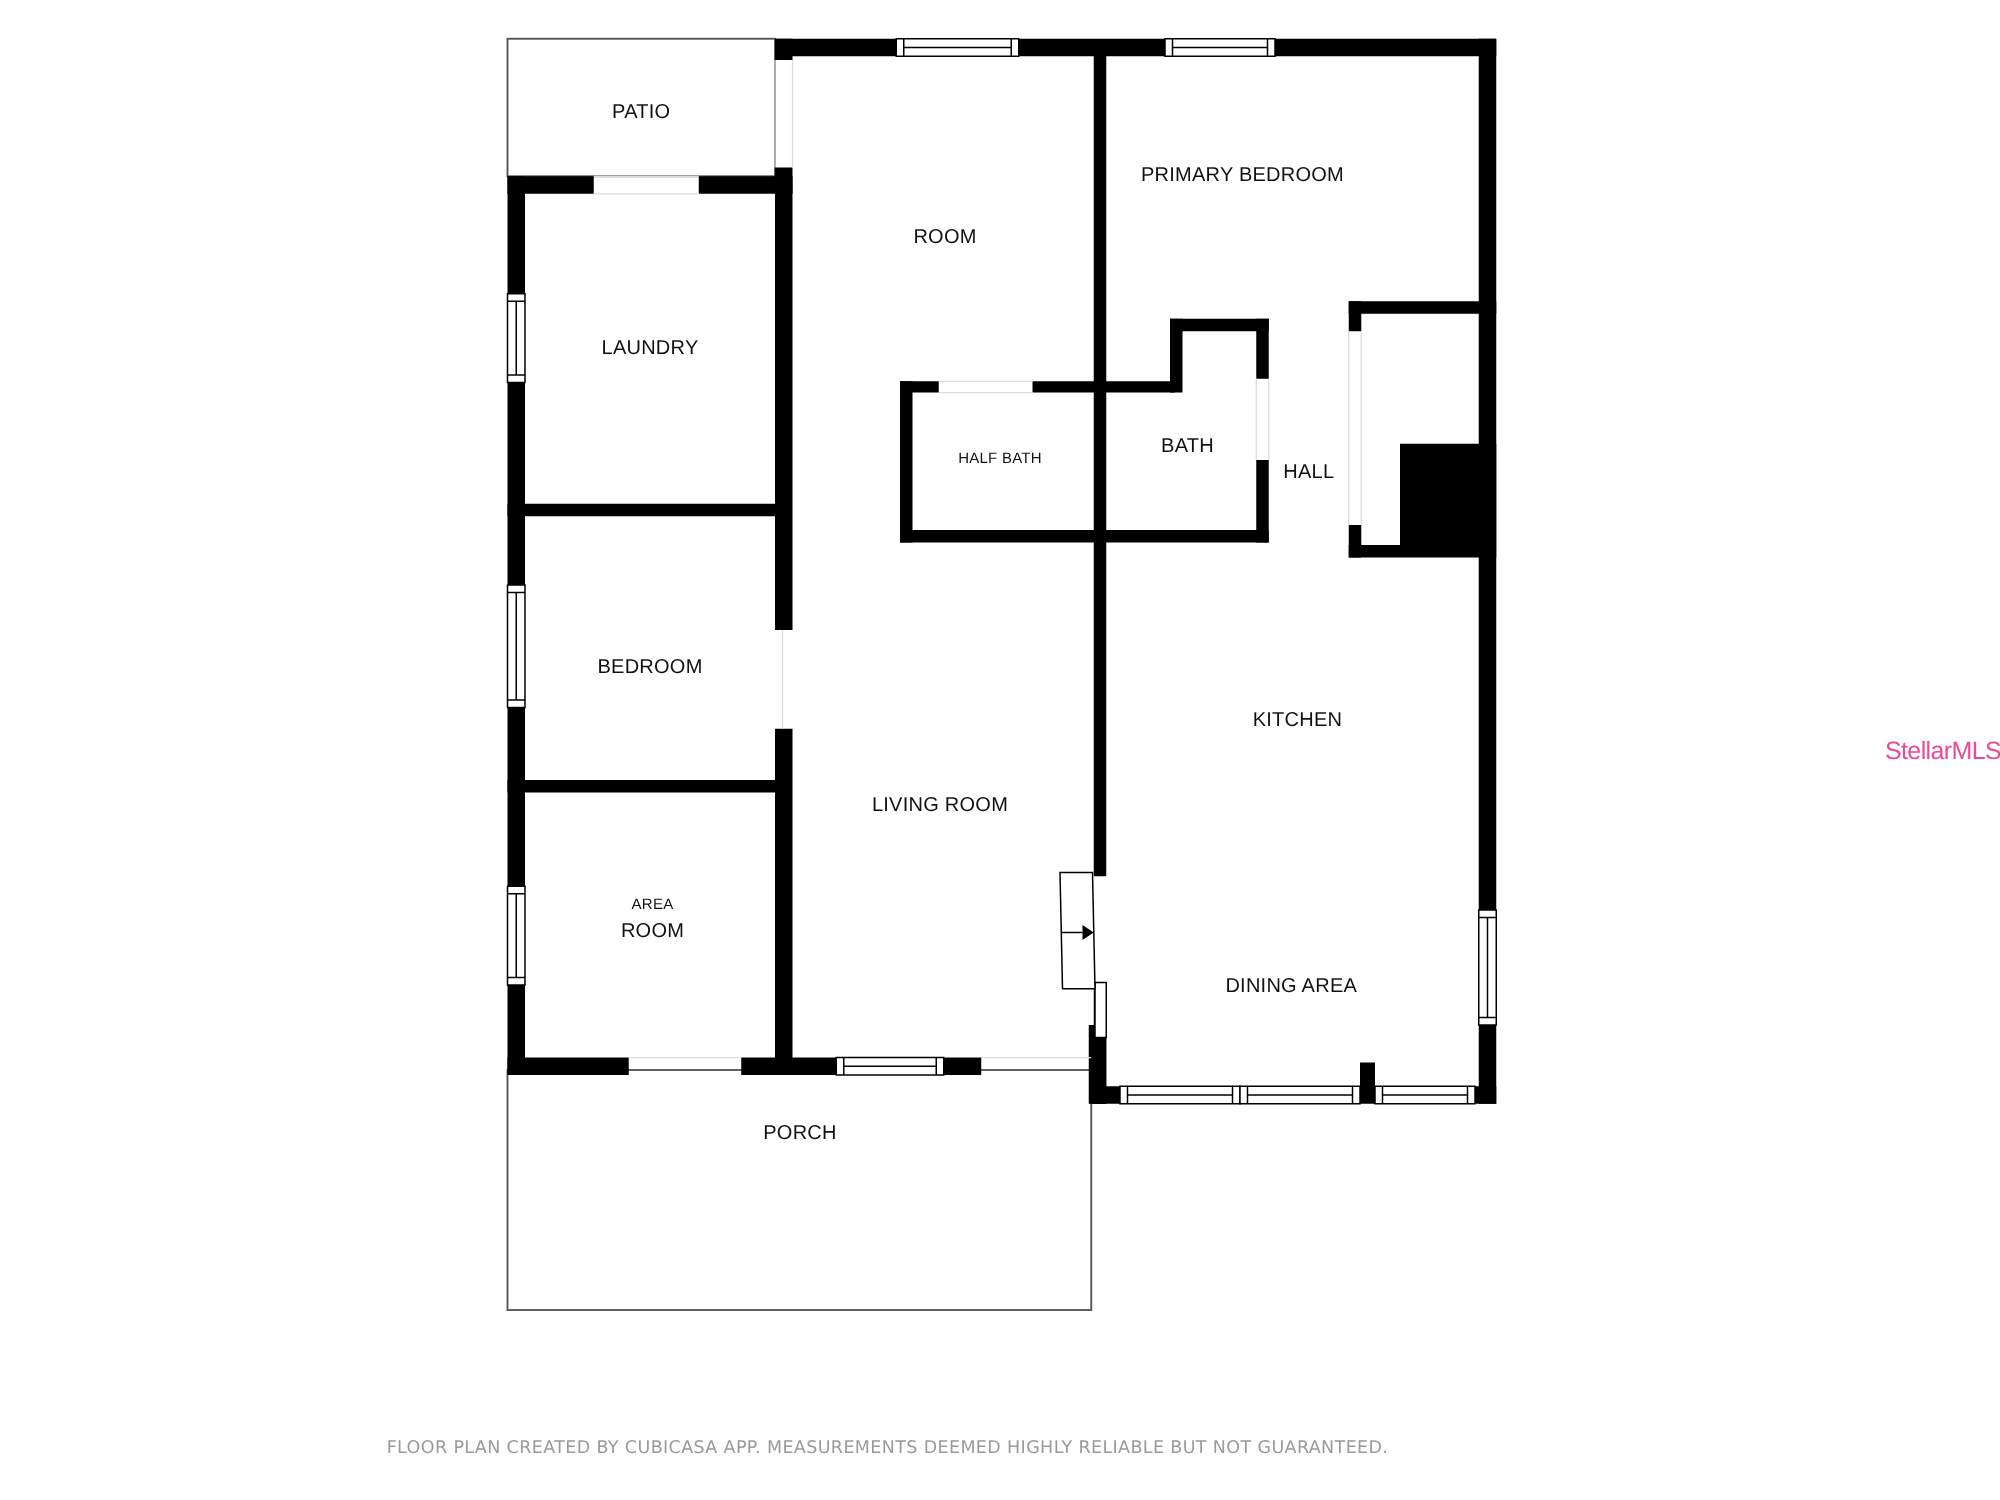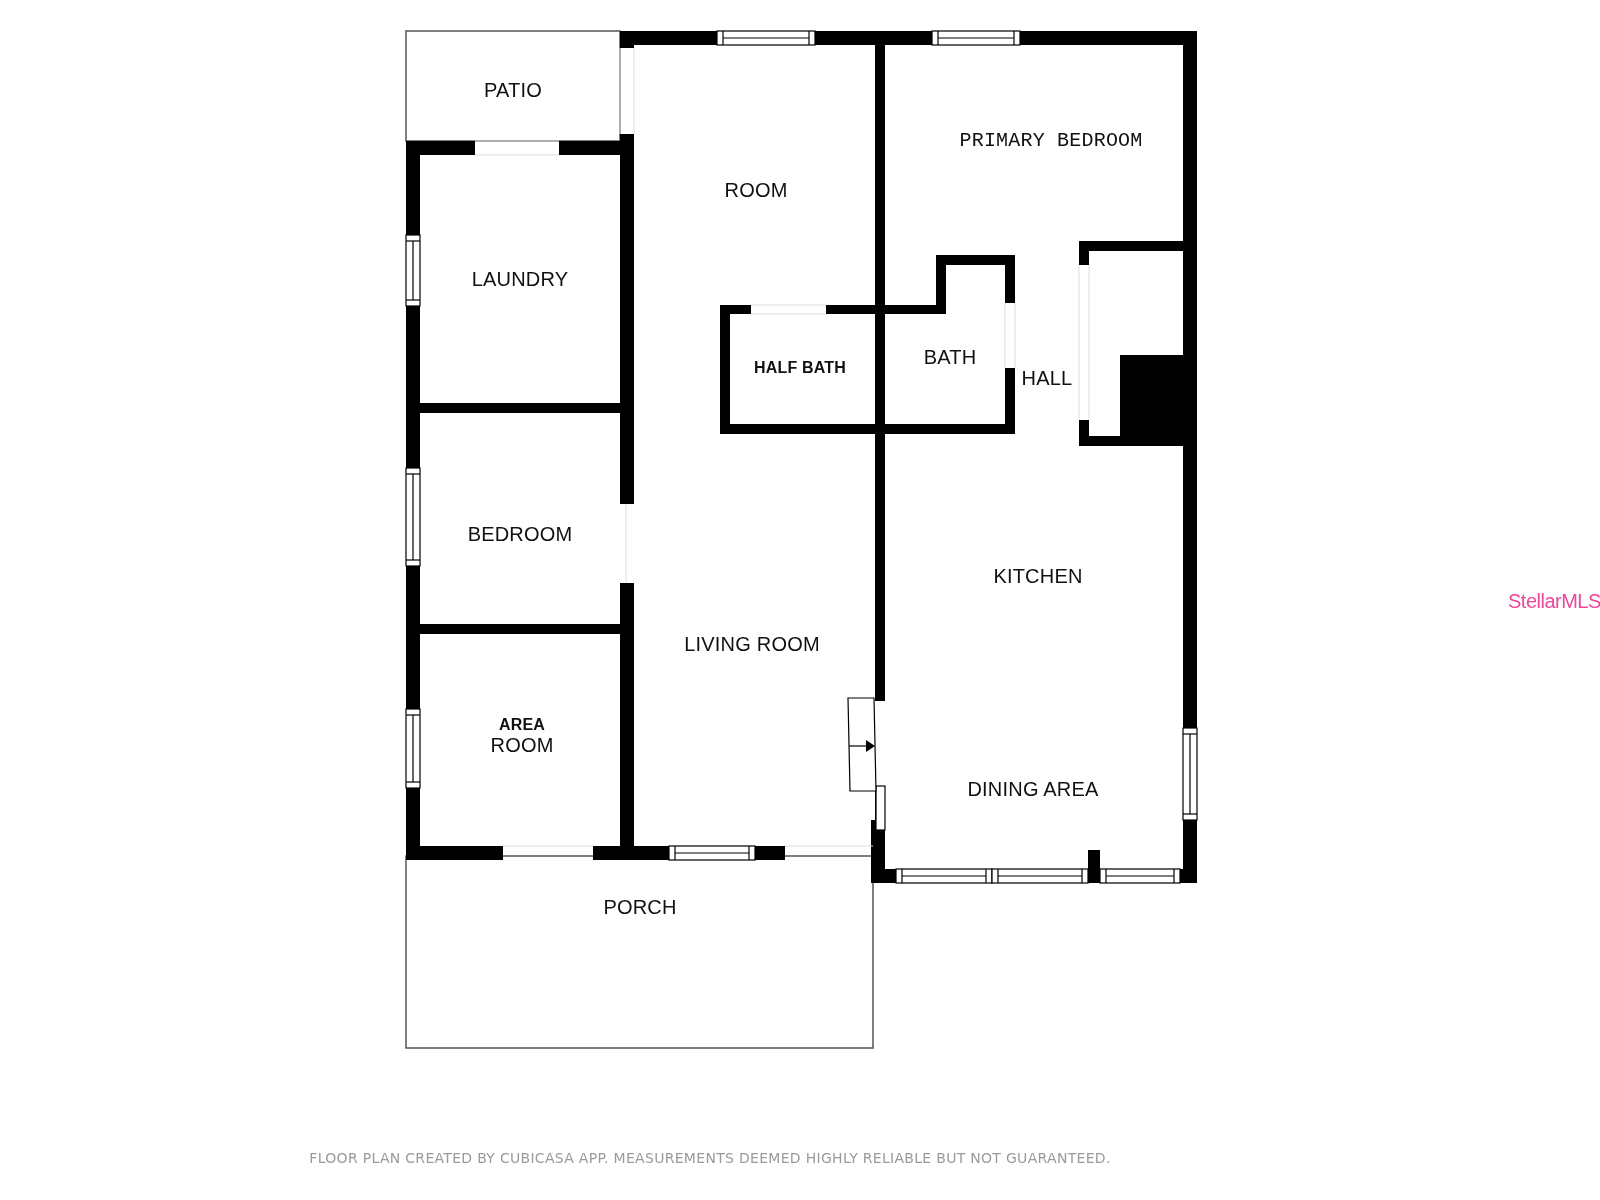--- a/index.html
+++ b/index.html
@@ -1,19 +1,19 @@
 <!DOCTYPE html>
 <html><head>
 <meta charset="utf-8">
 <style>
   html,body{margin:0;padding:0;background:#ffffff;}
   body{width:1600px;height:1200px;position:relative;overflow:hidden;font-family:"Liberation Sans",sans-serif;}
   #plan{position:absolute;left:0;top:0;width:1600px;height:1200px;}
-  .lbl{position:absolute;color:#111;font-size:20px;font-family:"Liberation Sans",sans-serif;text-align:center;white-space:nowrap;transform:translate(-50%,-50%);line-height:21px;letter-spacing:0.2px;}
-  .lbl.small{font-size:16px;font-weight:bold;}
+  .lbl{position:absolute;color:#111;font-size:16px;font-family:"Liberation Sans",sans-serif;text-align:center;white-space:nowrap;transform:translate(-50%,-50%);line-height:21px;letter-spacing:0.2px;}
+  .lbl.small{font-size:12px;}
   .footer{position:absolute;left:0;width:1420px;top:1150px;text-align:center;color:#9a9a9a;font-size:14px;font-family:"DejaVu Sans",sans-serif;letter-spacing:0.3px;}
   .watermark{position:absolute;left:1508px;top:590px;color:#ec4899;font-size:20px;font-family:"Liberation Sans",sans-serif;letter-spacing:-0.5px;}
 </style>
 </head>
 <body>
 
 <svg id="plan" viewBox="0 0 1600 1200" xmlns="http://www.w3.org/2000/svg">
 
   <g>
     <rect x="406" y="31" width="214" height="110" fill="none" stroke="#555" stroke-width="1.5"></rect>
@@ -146,21 +146,21 @@
 
   <g>
     <polygon points="848,698 874,698 876,791 850,791" fill="#fff" stroke="#000" stroke-width="1.2"></polygon>
     <line x1="849" y1="746" x2="866" y2="746" stroke="#000" stroke-width="1.2"></line>
     <polygon points="866,740 875,746 866,752" fill="#000"></polygon>
   </g>
 </svg>
 
 <div class="lbl" style="left:513px;top:90px;">PATIO</div>
 <div class="lbl" style="left:756px;top:190px;">ROOM</div>
-<div class="lbl" style="left:1051px;top:140px;font-family:Liberation Mono, monospace;">PRIMARY BEDROOM</div>
+<div class="lbl" style="left:994px;top:140px;">PRIMARY BEDROOM</div>
 <div class="lbl" style="left:520px;top:279px;">LAUNDRY</div>
 <div class="lbl small" style="left:800px;top:367px;">HALF BATH</div>
 <div class="lbl" style="left:950px;top:345px;margin-top:12px;">BATH</div>
 <div class="lbl" style="left:1047px;top:350px;margin-top:28px;">HALL</div>
 <div class="lbl" style="left:520px;top:508px;margin-top:26px;">BEDROOM</div>
 <div class="lbl" style="left:1038px;top:576px;">KITCHEN</div>
 <div class="lbl" style="left:752px;top:644px;">LIVING ROOM</div>
 <div class="lbl small" style="left:522px;top:724px;">AREA</div>
 <div class="lbl" style="left:522px;top:745px;">ROOM</div>
 <div class="lbl" style="left:1033px;top:789px;">DINING AREA</div>

